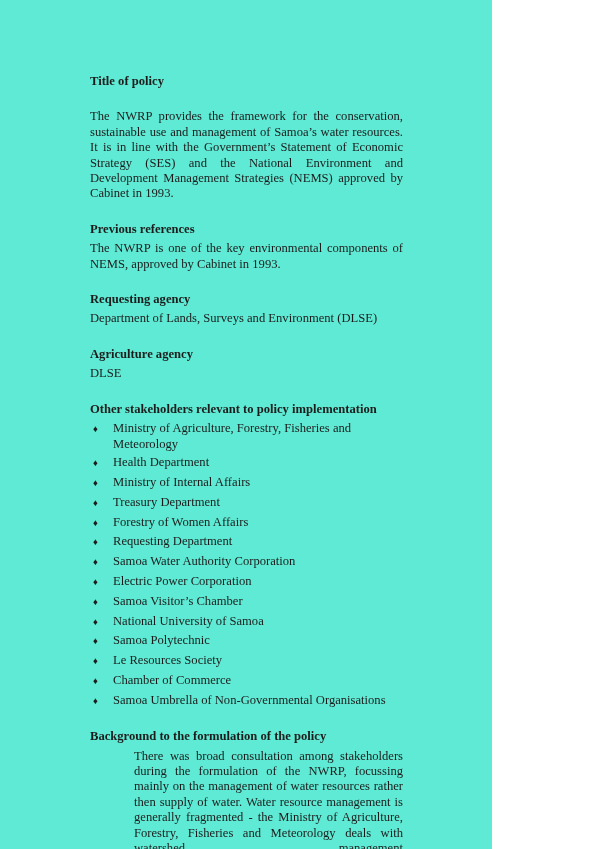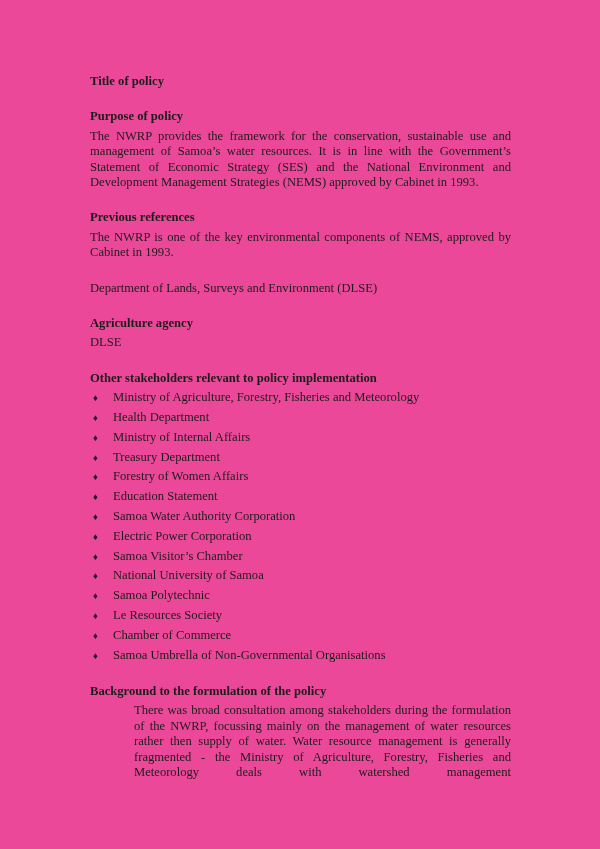--- a/index.html
+++ b/index.html
@@ -1,24 +1,24 @@
 <!DOCTYPE html>
 <html><head>
 <meta charset="utf-8">
 <style>
   html, body {
     margin: 0;
     padding: 0;
     background: #ffffff;
   }
   .page {
-    width: 600px;
+    width: 492px;
     height: 849px;
     box-sizing: border-box;
-    background: #ec4899;
+    background: #5eead4;
     padding: 74px 89px 0 90px;
     font-family: "Liberation Serif", "DejaVu Serif", serif;
     font-size: 12.6px;
     line-height: 15.4px;
     color: #1c1c1c;
     overflow: hidden;
   }
   .section { margin: 0; }
   .section + .section { margin-top: 20px; }
   .section-heading {
@@ -56,30 +56,30 @@
 </head>
 <body>
 
 <div class="page">
 
   <div class="section">
     <h3 class="section-heading">Title of policy</h3>
   </div>
 
   <div class="section">
-    <h3 class="section-heading">Purpose of policy</h3>
     <p class="para">The NWRP provides the framework for the conservation, sustainable use and management of Samoa’s water resources. It is in line with the Government’s Statement of Economic Strategy (SES) and the National Environment and Development Management Strategies (NEMS) approved by Cabinet in 1993.</p>
   </div>
 
   <div class="section">
     <h3 class="section-heading">Previous references</h3>
     <p class="para">The NWRP is one of the key environmental components of NEMS, approved by Cabinet in 1993.</p>
   </div>
 
   <div class="section">
+    <h3 class="section-heading">Requesting agency</h3>
     <p class="para">Department of Lands, Surveys and Environment (DLSE)</p>
   </div>
 
   <div class="section">
     <h3 class="section-heading">Agriculture agency</h3>
     <p class="para">DLSE</p>
   </div>
 
   <div class="section">
     <h3 class="section-heading">Other stakeholders relevant to policy implementation</h3>
@@ -99,21 +99,21 @@
       <li>
           <span class="bullet">♦</span>
           <span>Treasury Department</span>
         </li>
       <li>
           <span class="bullet">♦</span>
           <span>Forestry of Women Affairs</span>
         </li>
       <li>
           <span class="bullet">♦</span>
-          <span>Education Statement</span>
+          <span>Requesting Department</span>
         </li>
       <li>
           <span class="bullet">♦</span>
           <span>Samoa Water Authority Corporation</span>
         </li>
       <li>
           <span class="bullet">♦</span>
           <span>Electric Power Corporation</span>
         </li>
       <li>

